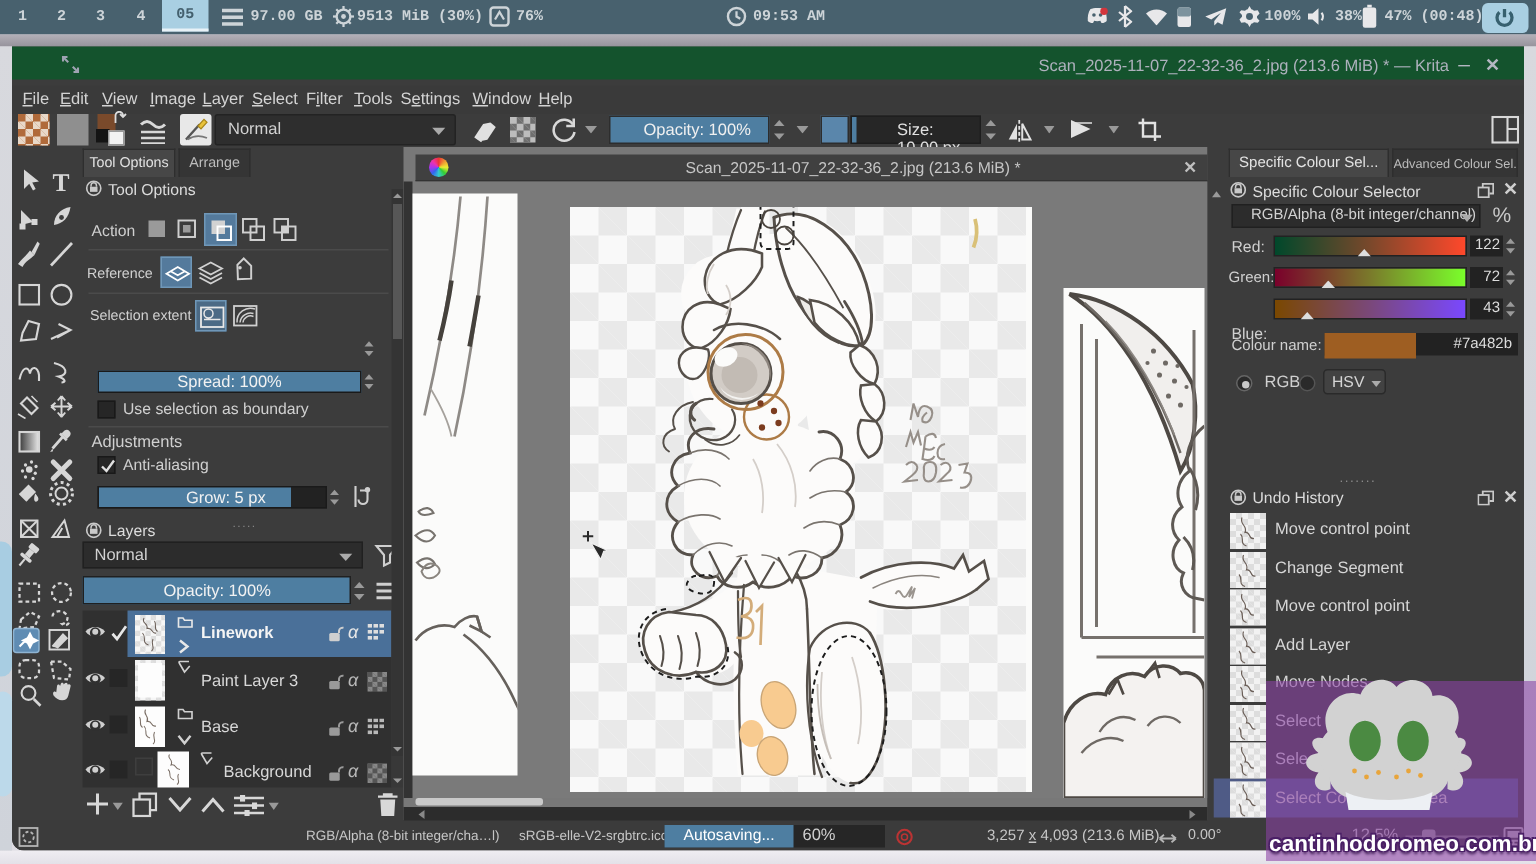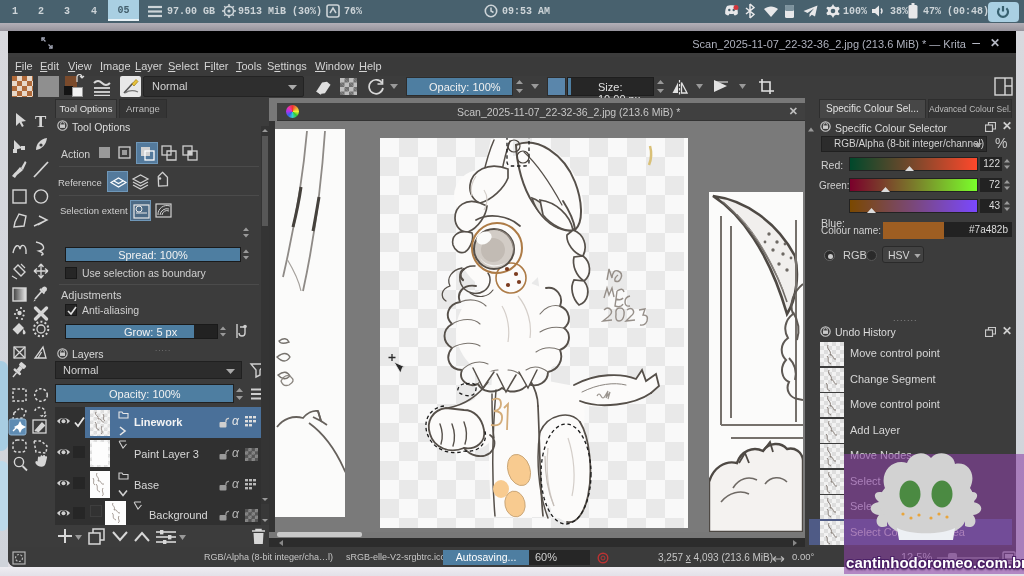--- a/index.html
+++ b/index.html
@@ -9,21 +9,21 @@
 
 #topbar { left:0; top:0; width:1024px; height:23px; background:#48616e;
   font-family:"Liberation Mono", monospace; font-size:10px; color:#cdd4d8; font-weight:bold; }
 #topbar .ws { position:absolute; top:6px; }
 #ws5 { left:108px; top:0; width:31px; height:21px; background:#a9cfe2; color:#44606e;
   text-align:center; line-height:22px; border-bottom:2px solid #e8f2f7; }
 #topstrip { left:0; top:23px; width:1024px; height:8px; background:linear-gradient(#b3b0b8,#96939c); }
 
 #win { left:8px; top:31px; width:1008px; height:536px; background:#3c3c3c;
   border-radius:0 0 8px 8px; }
-#titlebar { left:0; top:0; width:1008px; height:22px; background:#000000; border-radius:0; }
+#titlebar { left:0; top:0; width:1008px; height:22px; background:#14532d; border-radius:0; }
 #titlebar .title { position:absolute; right:50px; top:7px; font-size:11px; color:#aeb1bd; }
 #menubar { left:0; top:26px; width:1008px; height:19px; background:#3a3a3a; color:#d4d4d4; font-size:11px; }
 .menu { position:absolute; top:3px; }
 .menu u { text-decoration:underline; }
 #toolbar { left:0; top:45px; width:1008px; height:22px; background:#3c3c3c; }
 
 #mainarea { left:0; top:67px; width:1008px; height:449px; background:#3c3c3c; }
 
 #toolbox { left:0; top:0; width:47px; height:449px; background:#3c3c3c; }
 

